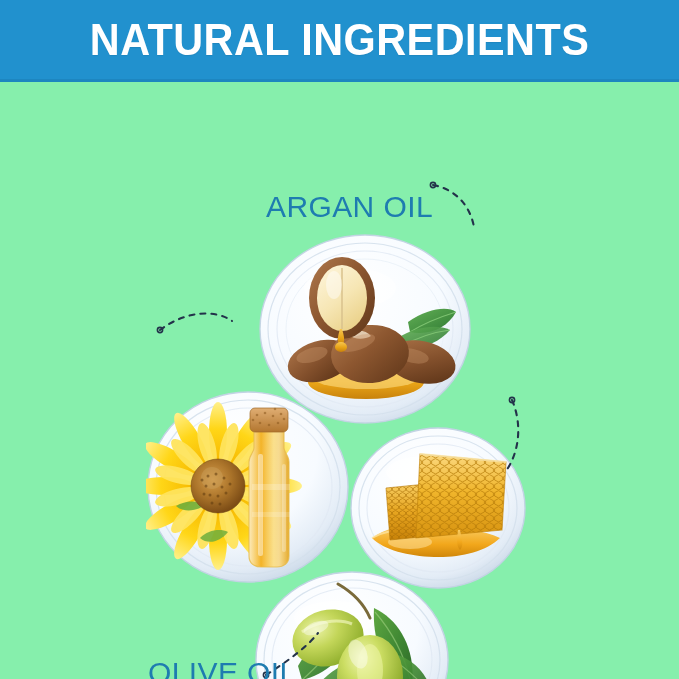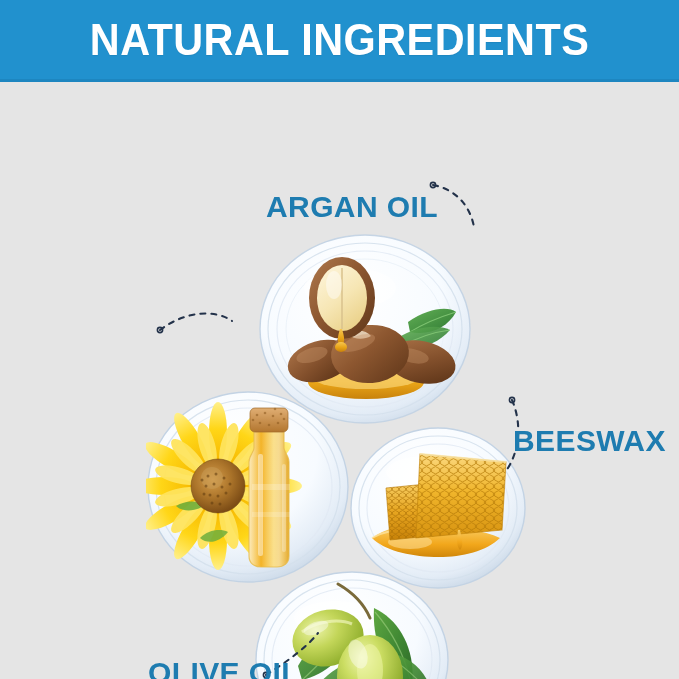--- a/index.html
+++ b/index.html
@@ -3,21 +3,21 @@
 <meta charset="utf-8">
 <style>
   html,body{margin:0;padding:0;}
   body{
     width:679px;height:679px;
     background:#eff5fd;
     font-family:"Liberation Sans", sans-serif;
     overflow:hidden;
     position:relative;
   }
-  #page{position:relative;width:679px;height:679px;overflow:hidden;background:#e5e5e5;}
+  #page{position:relative;width:679px;height:679px;overflow:hidden;background:#86efac;}
 
   
   .banner{
     position:absolute;left:0;top:0;width:679px;height:82px;
     background:#2191ce;
     border-bottom:3px solid #1d86c0;
     box-sizing:border-box;
   }
   .banner-title{
     position:absolute;left:0;top:0;width:679px;height:79px;
@@ -34,21 +34,21 @@
   }
 
   
   .stage{position:absolute;left:0;top:82px;width:679px;height:597px;}
 
   
   .ing-label{
     position:absolute;
     color:#1e7cb0;
     font-family:"Liberation Sans",sans-serif;
-    font-weight:bold;
+    font-weight:normal;
     white-space:nowrap;
     letter-spacing:0.4px;
     z-index:40;
   }
   #label-argan{left:266px;top:108px;font-size:30px;}
   #label-sunflower{left:26px;top:248px;font-size:30px;}
   #label-beeswax{left:513px;top:342px;font-size:30px;}
   #label-olive{left:148px;top:574px;font-size:30px;}
 
   
@@ -388,21 +388,20 @@
 
         <path d="M114 146 C110 154 109 161 114 165 C119 161 118 154 116 146 Z" fill="url(#olDrop)"></path>
         <ellipse cx="115" cy="167" rx="7" ry="8" fill="url(#olDrop)"></ellipse>
         <ellipse cx="112" cy="164" rx="2.2" ry="3" fill="#ffffff" opacity="0.6"></ellipse>
       </svg>
     </div>
 
     <div class="ing-label" id="label-argan">ARGAN OIL</div>
 
 
-    <div class="ing-label" id="label-beeswax">BEESWAX</div>
 
     <div class="ing-label" id="label-olive">OLIVE OIL</div>
 
     <svg class="leaders" viewBox="0 0 679 597">
       <g stroke="#23324a" fill="none" stroke-width="2.1" stroke-linecap="round" stroke-dasharray="5 6">
         <path id="leader-argan-path" d="M433 62 C455 66 470 82 474 104"></path>
         <path id="leader-sunflower-path" d="M160 207 C185 188 215 186 232 198"></path>
         <path id="leader-beeswax-path" d="M512 277 C522 300 520 328 506 348"></path>
         <path id="leader-olive-path" d="M266 552 C288 538 307 524 318 510"></path>
       </g>

